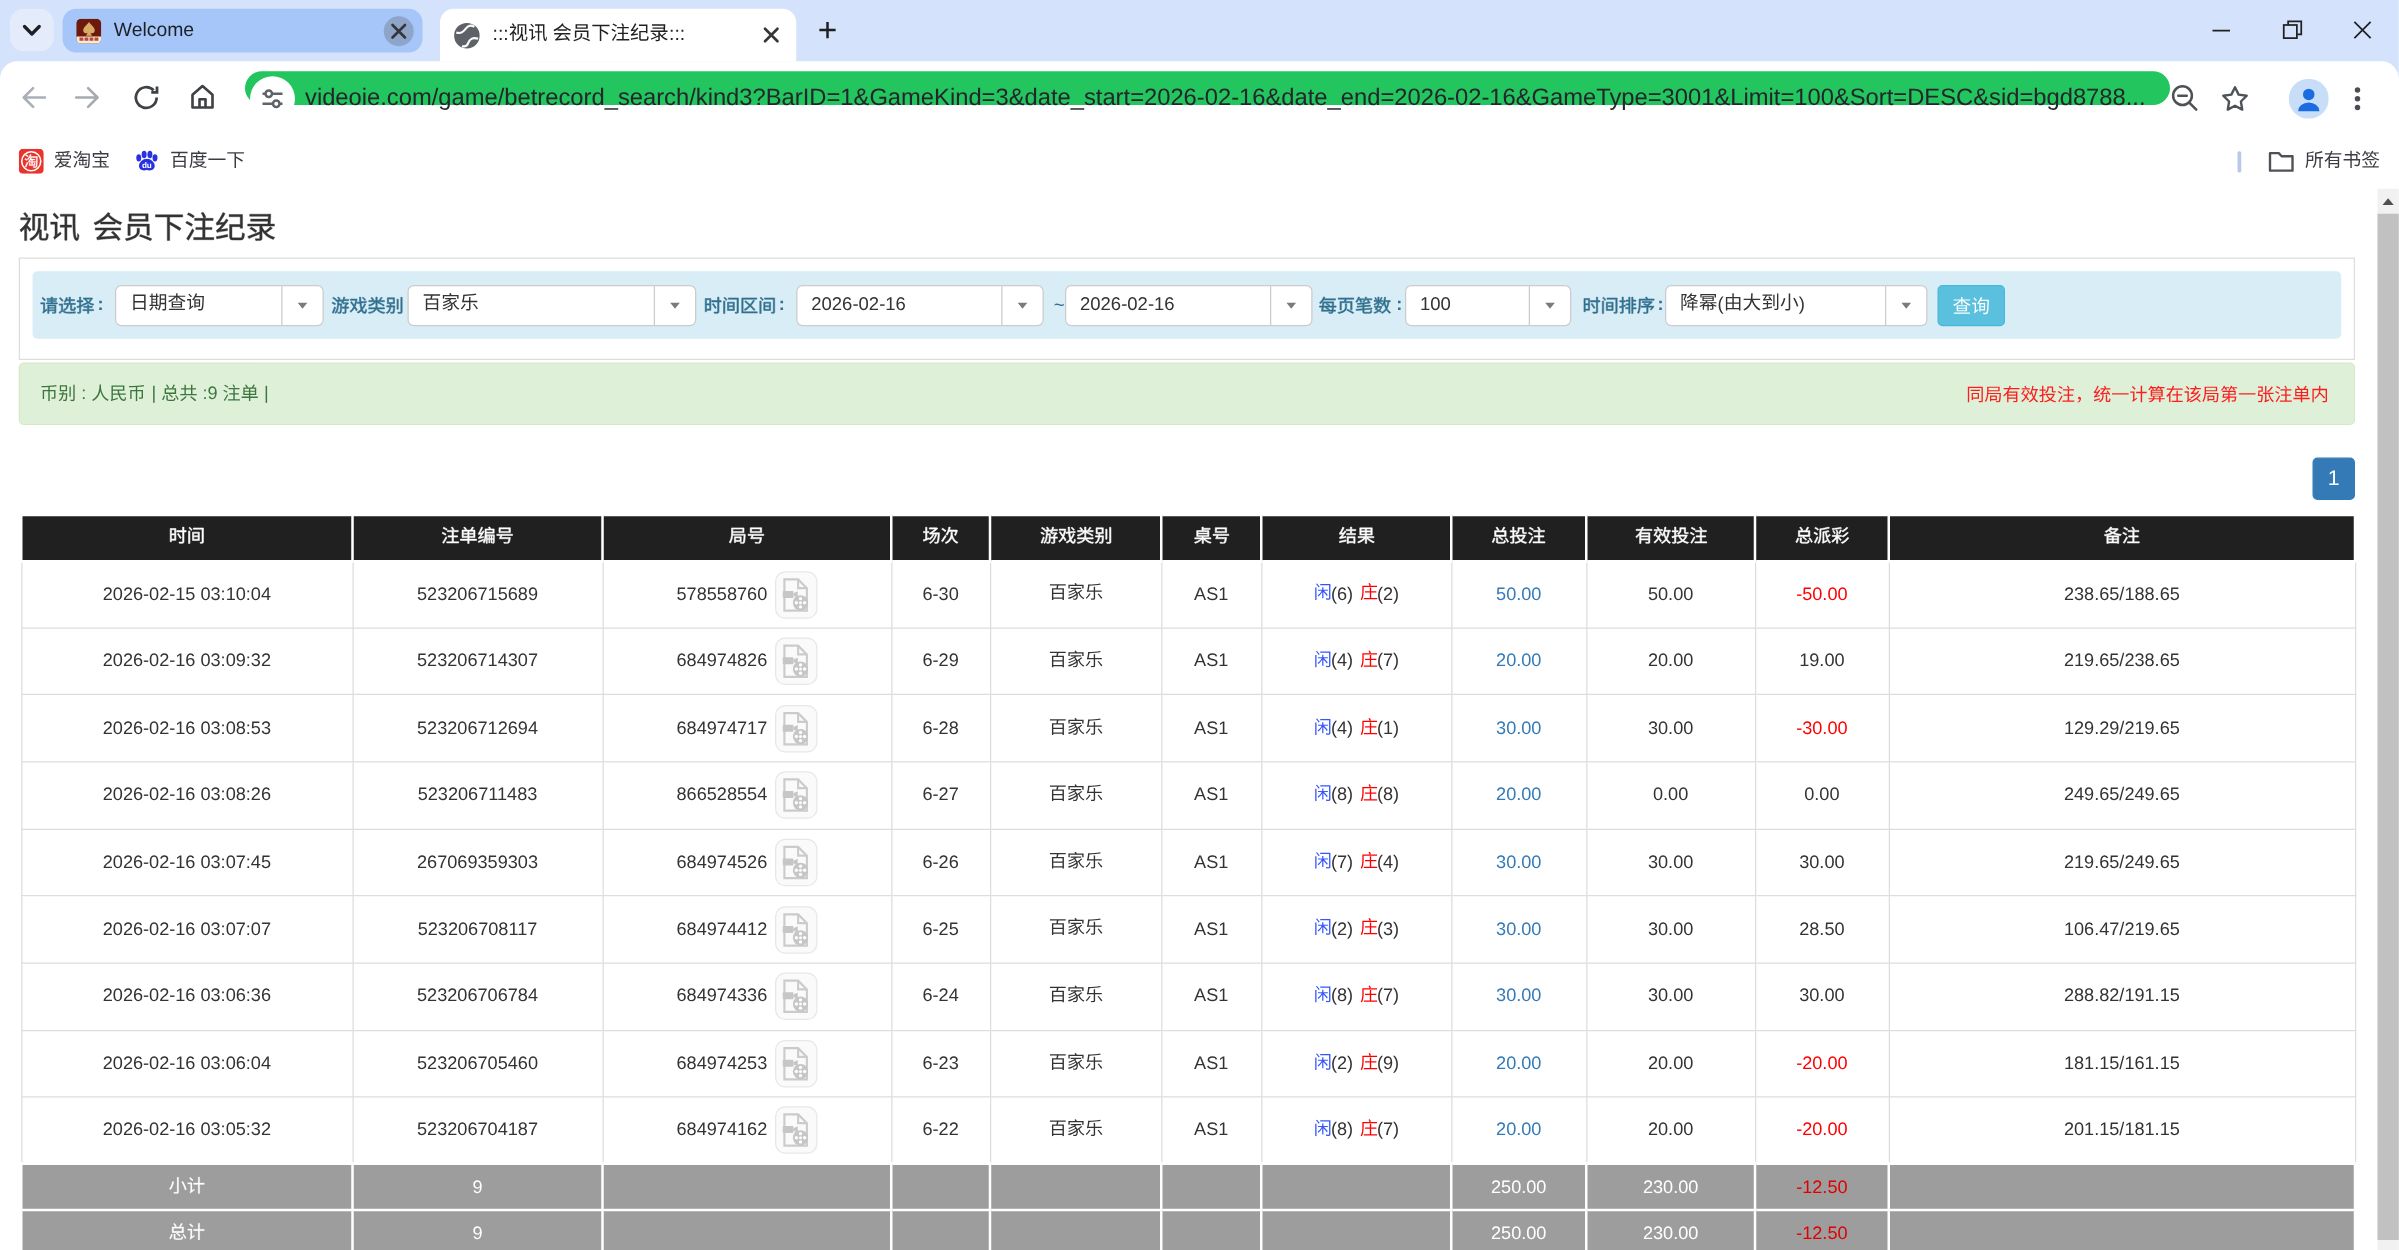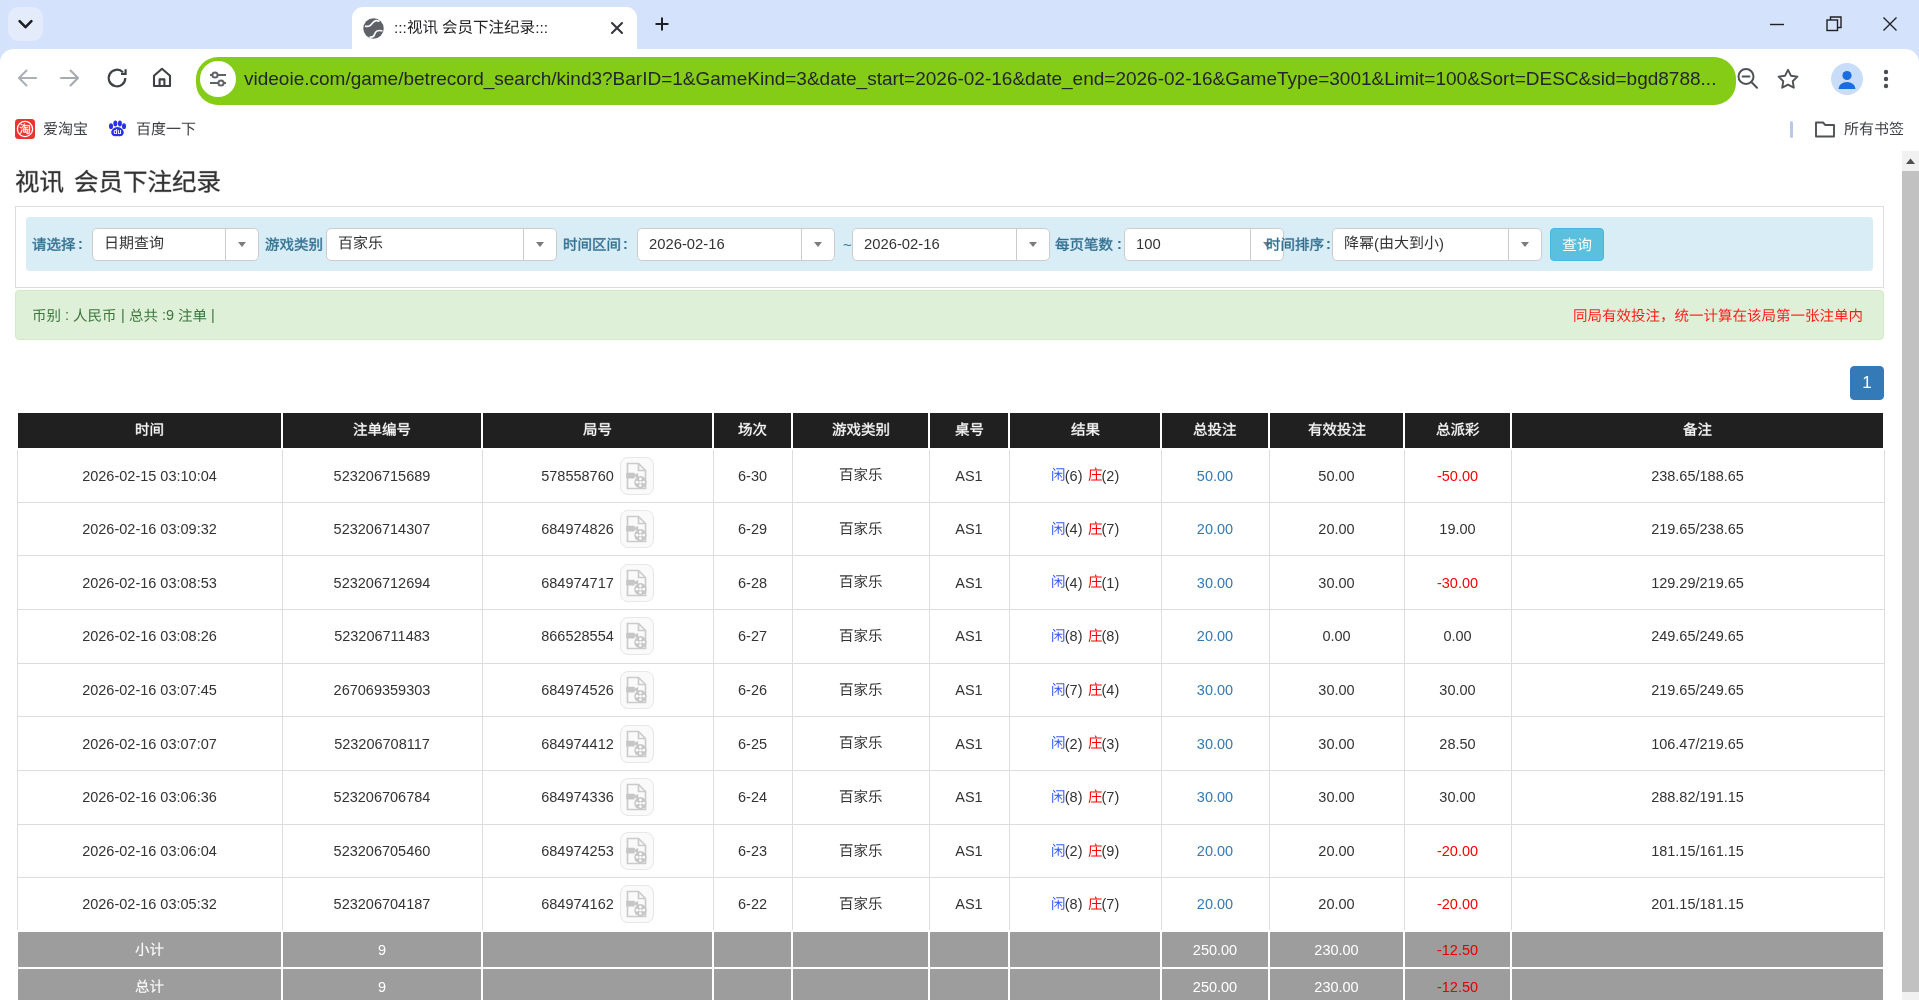--- a/index.html
+++ b/index.html
@@ -14,21 +14,21 @@
 .tab1 .cl{position:absolute;right:7px;top:5.5px;width:24px;height:24px;border-radius:50%;background:#8fa4c9;display:flex;align-items:center;justify-content:center}
 .tab2{position:absolute;left:352px;top:7px;width:285px;height:42px;border-radius:11px 11px 0 0;background:#fff;display:flex;align-items:center}
 .tab2 .gl{margin-left:10px;width:23px;height:23px}
 .tab2 .t{margin-left:9px;font-size:15.5px;color:#202124;white-space:nowrap;line-height:42px}
 .tab2 .cl{position:absolute;right:8px;top:9px;width:24px;height:24px}
 .plusbtn{position:absolute;left:649px;top:11px;width:26px;height:26px}
 .winctl{position:absolute;top:10px;width:28px;height:28px}
 
 .toolbar{position:absolute;left:0;top:49px;width:1919px;height:59px;background:#fff;border-radius:14px 14px 0 0}
 .navic{position:absolute;top:65px;width:26px;height:26px}
-.omni{position:absolute;left:196px;top:57px;width:1540px;height:48px;border-radius:22px;background:#84cc16}
+.omni{position:absolute;left:196px;top:57px;width:1540px;height:27px;border-radius:22px;background:#22c55e}
 .omni .site{position:absolute;left:4px;top:4px;width:36px;height:36px;border-radius:50%;background:#fff;display:flex;align-items:center;justify-content:center}
 .omni .u{position:absolute;left:48px;top:0;height:44px;line-height:44px;font-size:19px;color:#24262b;white-space:nowrap;overflow:hidden;width:1480px}
 
 .bookbar{position:absolute;left:0;top:108px;width:1919px;height:42px;background:#fff}
 .bm{position:absolute;top:0;height:42px;display:flex;align-items:center;font-size:15px;color:#3a3d42}
 .bmsep{position:absolute;left:1790px;top:13px;width:3px;height:17px;background:#b9c7e8;border-radius:2px}
 
 .page{position:absolute;left:0;top:150px;width:1902px;height:850px;background:#fff}
 .ptitle{position:absolute;left:15px;top:19px}
 .panel{position:absolute;left:15px;top:56px;width:1869px;height:82px;background:#fff;border:1px solid #ddd}
@@ -146,20 +146,37 @@
       <path id="g74" d="M189 279H459V57H189ZM810 279V57H535V279ZM189 353V571H459V353ZM810 353H535V571H810ZM459 840V646H114V-80H189V-18H810V-76H888V646H535V840Z"></path>
       <path id="g75" d="M461 839C460 760 461 659 446 553H62V476H433C393 286 293 92 43 -16C64 -32 88 -59 100 -78C344 34 452 226 501 419C579 191 708 14 902 -78C915 -56 939 -25 958 -8C764 73 633 255 563 476H942V553H526C540 658 541 758 542 839Z"></path>
       <path id="g76" d="M641 754V148H711V754ZM839 824V37C839 20 834 15 817 15C800 14 745 14 686 16C698 -4 710 -38 714 -59C787 -59 840 -57 871 -44C901 -32 912 -10 912 37V824ZM62 42 79 -30C211 -4 401 32 579 67L575 133L365 94V251H565V318H365V425H294V318H97V251H294V82ZM119 439C143 450 180 454 493 484C507 461 519 440 528 422L585 460C556 517 490 608 434 675L379 643C404 613 430 577 454 543L198 521C239 575 280 642 314 708H585V774H71V708H230C198 637 157 573 142 554C125 530 110 513 94 510C103 490 114 455 119 439Z"></path>
     </defs>
   </svg>
 <div class="tabs">
     <div class="chevpill">
       <svg width="35" height="34" viewBox="0 0 35 34" fill="none">
         <path d="M11.6 14.2 L17.5 20.2 L23.4 14.2" stroke="#1d1f24" stroke-width="2.6" stroke-linecap="round" stroke-linejoin="round"></path>
       </svg>
+    </div>
+    <div class="tab1">
+      <svg class="fav" width="20" height="20" viewBox="0 0 20 20">
+        <rect width="20" height="20" rx="4" fill="#6e190e"></rect>
+        <path d="M0 14.2 H20 V16 a4 4 0 0 1 -4 4 H4 a4 4 0 0 1 -4 -4 Z" fill="#f6ecd4"></path>
+        <path d="M10.2 2.6 C8.4 5.2 5.6 6.8 5.6 9.4 C5.6 11.4 7.6 12.2 9 11.2 C8.8 12.3 8.2 13 7.5 13.6 L12.9 13.6 C12.2 13 11.6 12.3 11.4 11.2 C12.8 12.2 14.8 11.4 14.8 9.4 C14.8 6.8 12 5.2 10.2 2.6 Z" fill="#d8ab66"></path>
+        <rect x="2.6" y="15" width="3.1" height="2.6" fill="#b8473c"></rect>
+        <rect x="6.6" y="15" width="3.1" height="2.6" fill="#b8473c"></rect>
+        <rect x="10.6" y="15" width="3.1" height="2.6" fill="#b8473c"></rect>
+        <rect x="14.6" y="15" width="3.1" height="2.6" fill="#b8473c"></rect>
+      </svg>
+      <span class="t">Welcome</span>
+      <span class="cl">
+        <svg width="24" height="24" viewBox="0 0 24 24" fill="none">
+          <path d="M7 7 L17 17 M17 7 L7 17" stroke="#35363a" stroke-width="2.1" stroke-linecap="round"></path>
+        </svg>
+      </span>
     </div>
     <div class="tab2">
       <svg class="gl" width="23" height="23" viewBox="0 0 23 23">
         <circle cx="11.5" cy="11.5" r="10.2" fill="#5e6268"></circle>
         <path d="M3 9 C7 10.5 9 8 11 5.5 C12.5 3.6 15 3 17.5 4.5" stroke="#fafafa" stroke-width="1.7" fill="none"></path>
         <path d="M20.5 14 C16 12.5 13.5 14.5 12.5 17.5 C11.9 19.5 10 20.5 7.5 20" stroke="#fafafa" stroke-width="1.7" fill="none"></path>
       </svg>
       <span class="t">:::<svg class="cj" width="31" height="16" viewBox="0 0 31 16" style="vertical-align:-1.86px" fill="#202124">
           <use href="#g30" transform="translate(0.0 13.64) scale(0.01550 -0.01550)"></use>
           <use href="#g31" transform="translate(15.5 13.64) scale(0.01550 -0.01550)"></use>
@@ -358,21 +375,21 @@
         </div>
         <div class="fitem" style="left:1029px">
           <svg class="cj" width="58" height="14" viewBox="0 0 58 14" style="vertical-align:-1.74px" fill="#31708f" stroke="#31708f" stroke-width="32">
             <use href="#g49" transform="translate(0.0 12.76) scale(0.01450 -0.01450)"></use>
             <use href="#g50" transform="translate(14.5 12.76) scale(0.01450 -0.01450)"></use>
             <use href="#g51" transform="translate(29.0 12.76) scale(0.01450 -0.01450)"></use>
             <use href="#g52" transform="translate(43.5 12.76) scale(0.01450 -0.01450)"></use>
           </svg>
           <span class="hcolon">:</span>
         </div>
-        <div class="sel" style="left:1098px;width:160px">
+        <div class="sel" style="left:1098px;width:133px">
           <div class="seltext">100</div>
           <div class="selarr" style="width:33px">
             <svg width="8" height="5" viewBox="0 0 8 5">
               <path d="M0 0 H8 L4 5 Z" fill="#7b7b7b"></path>
             </svg>
           </div>
         </div>
         <div class="fitem" style="left:1240px">
           <svg class="cj" width="58" height="14" viewBox="0 0 58 14" style="vertical-align:-1.74px" fill="#31708f" stroke="#31708f" stroke-width="32">
             <use href="#g5" transform="translate(0.0 12.76) scale(0.01450 -0.01450)"></use>

